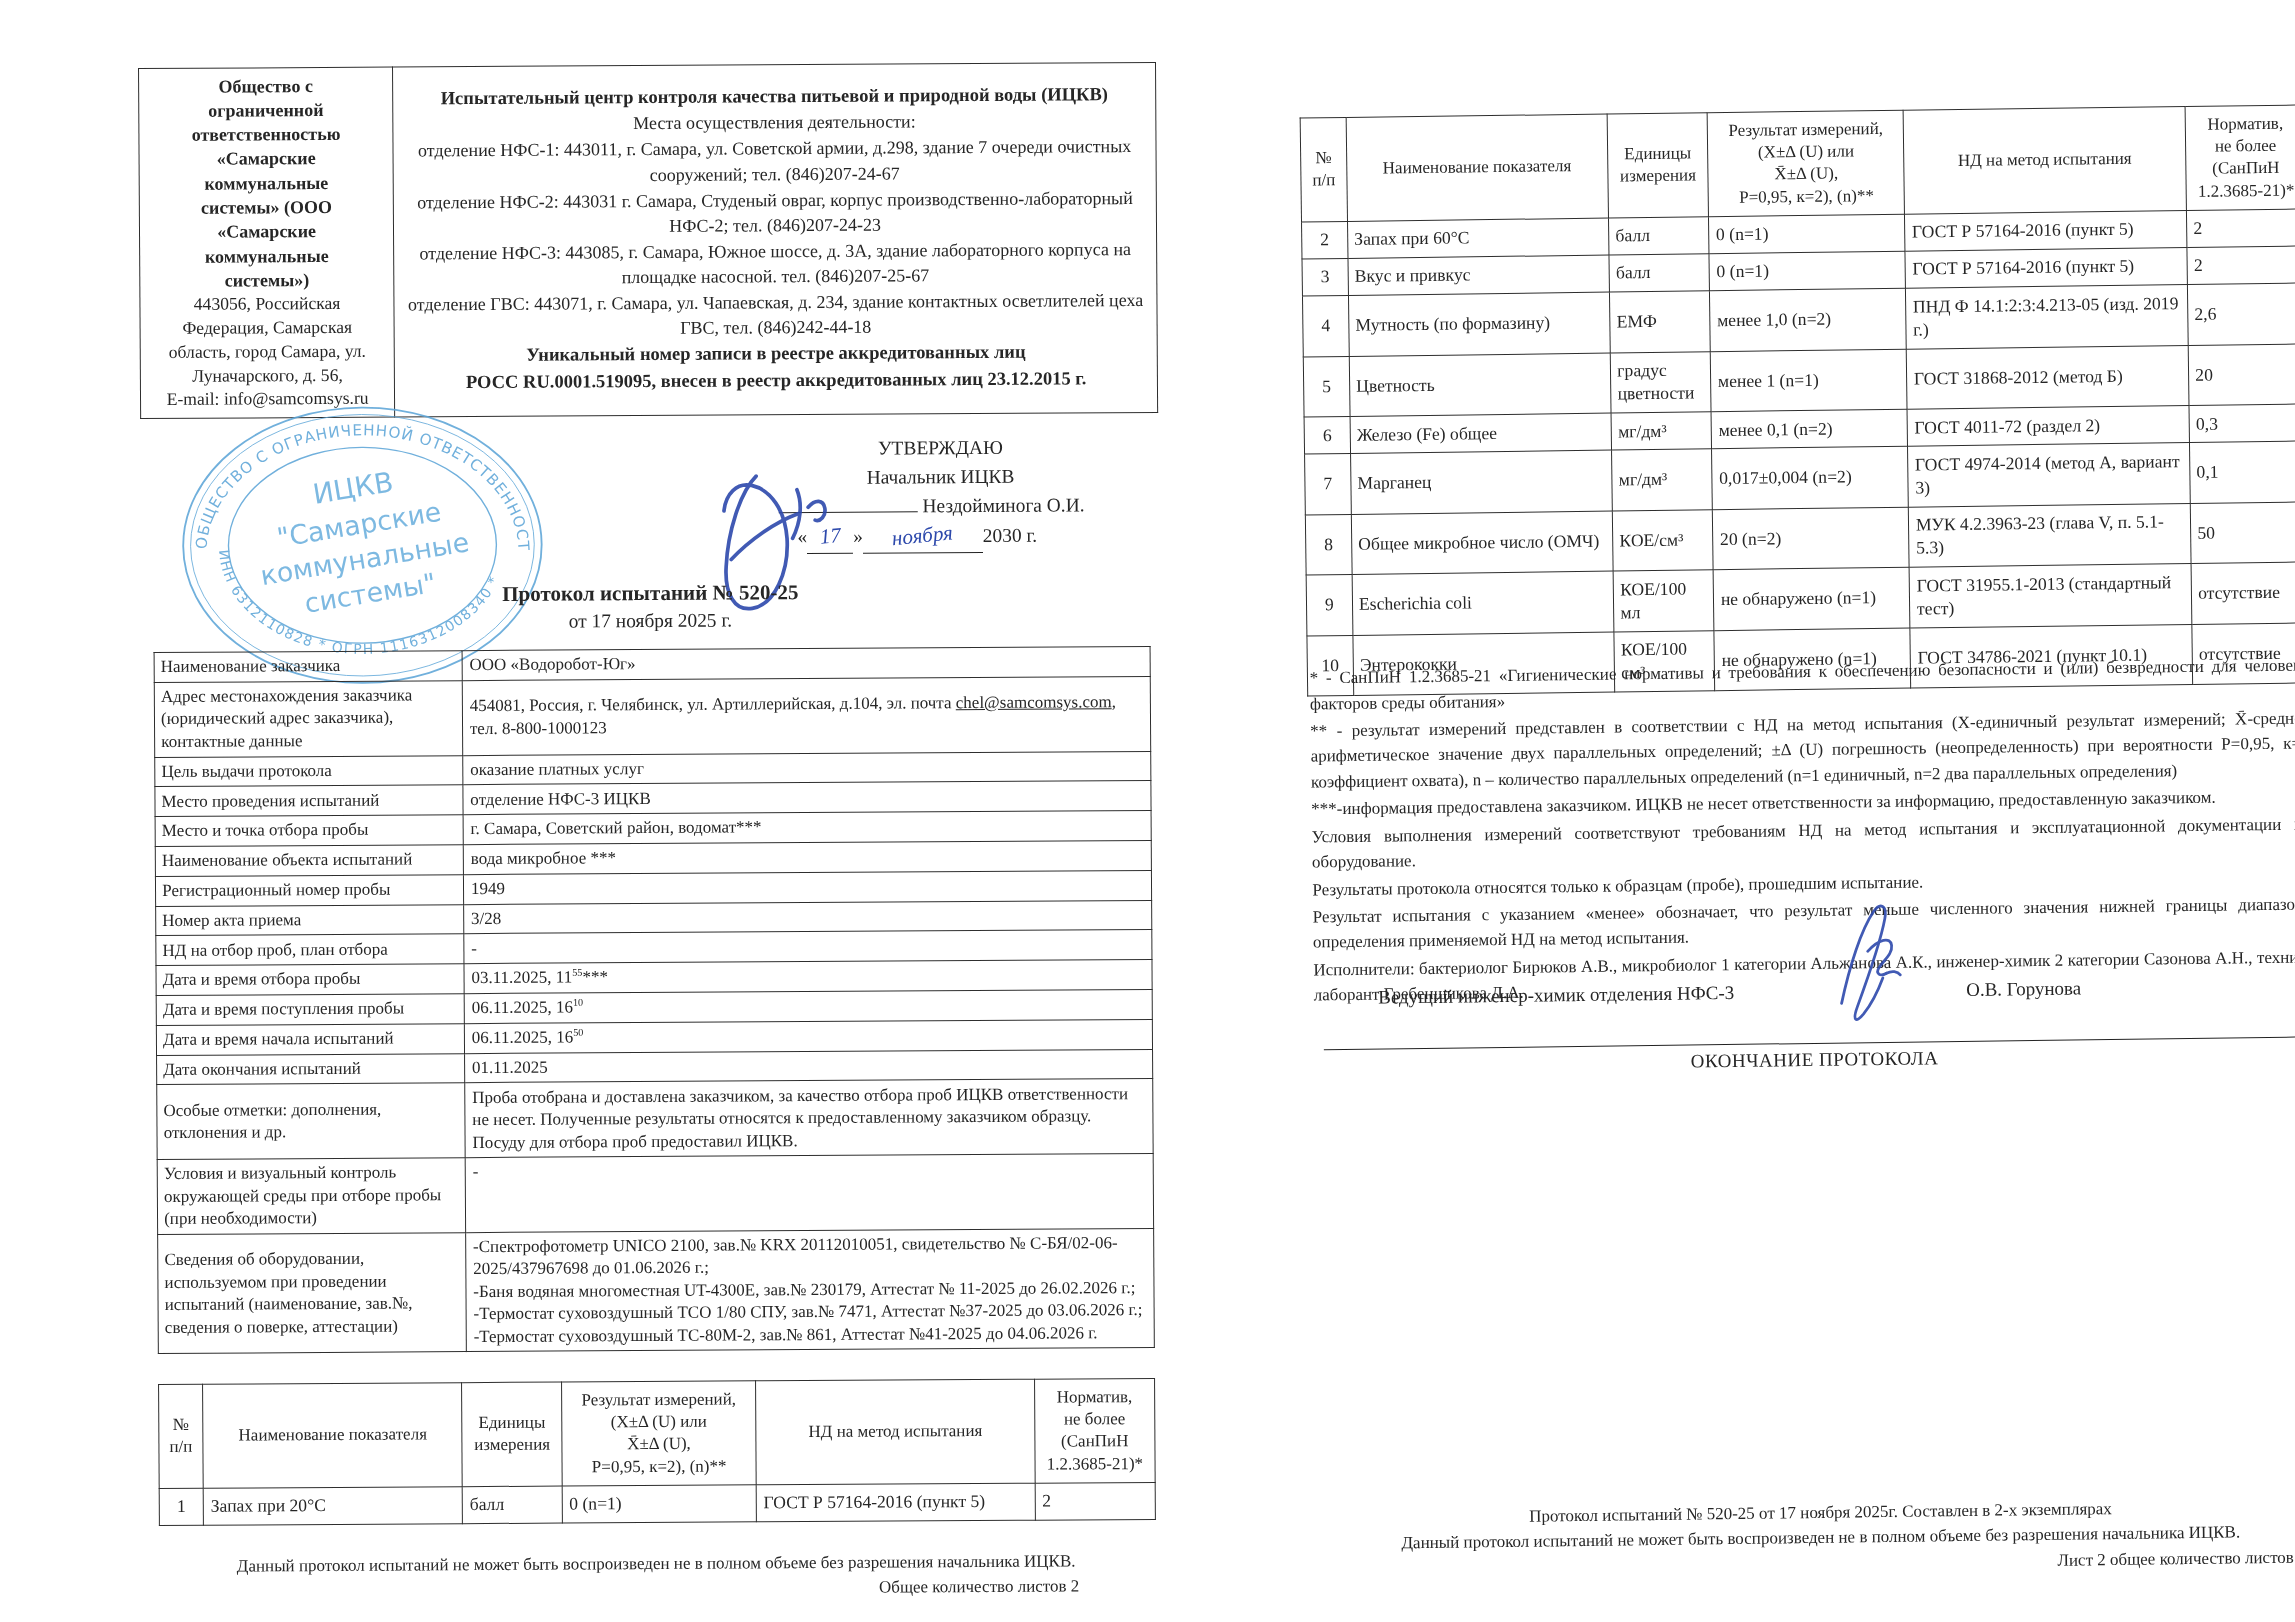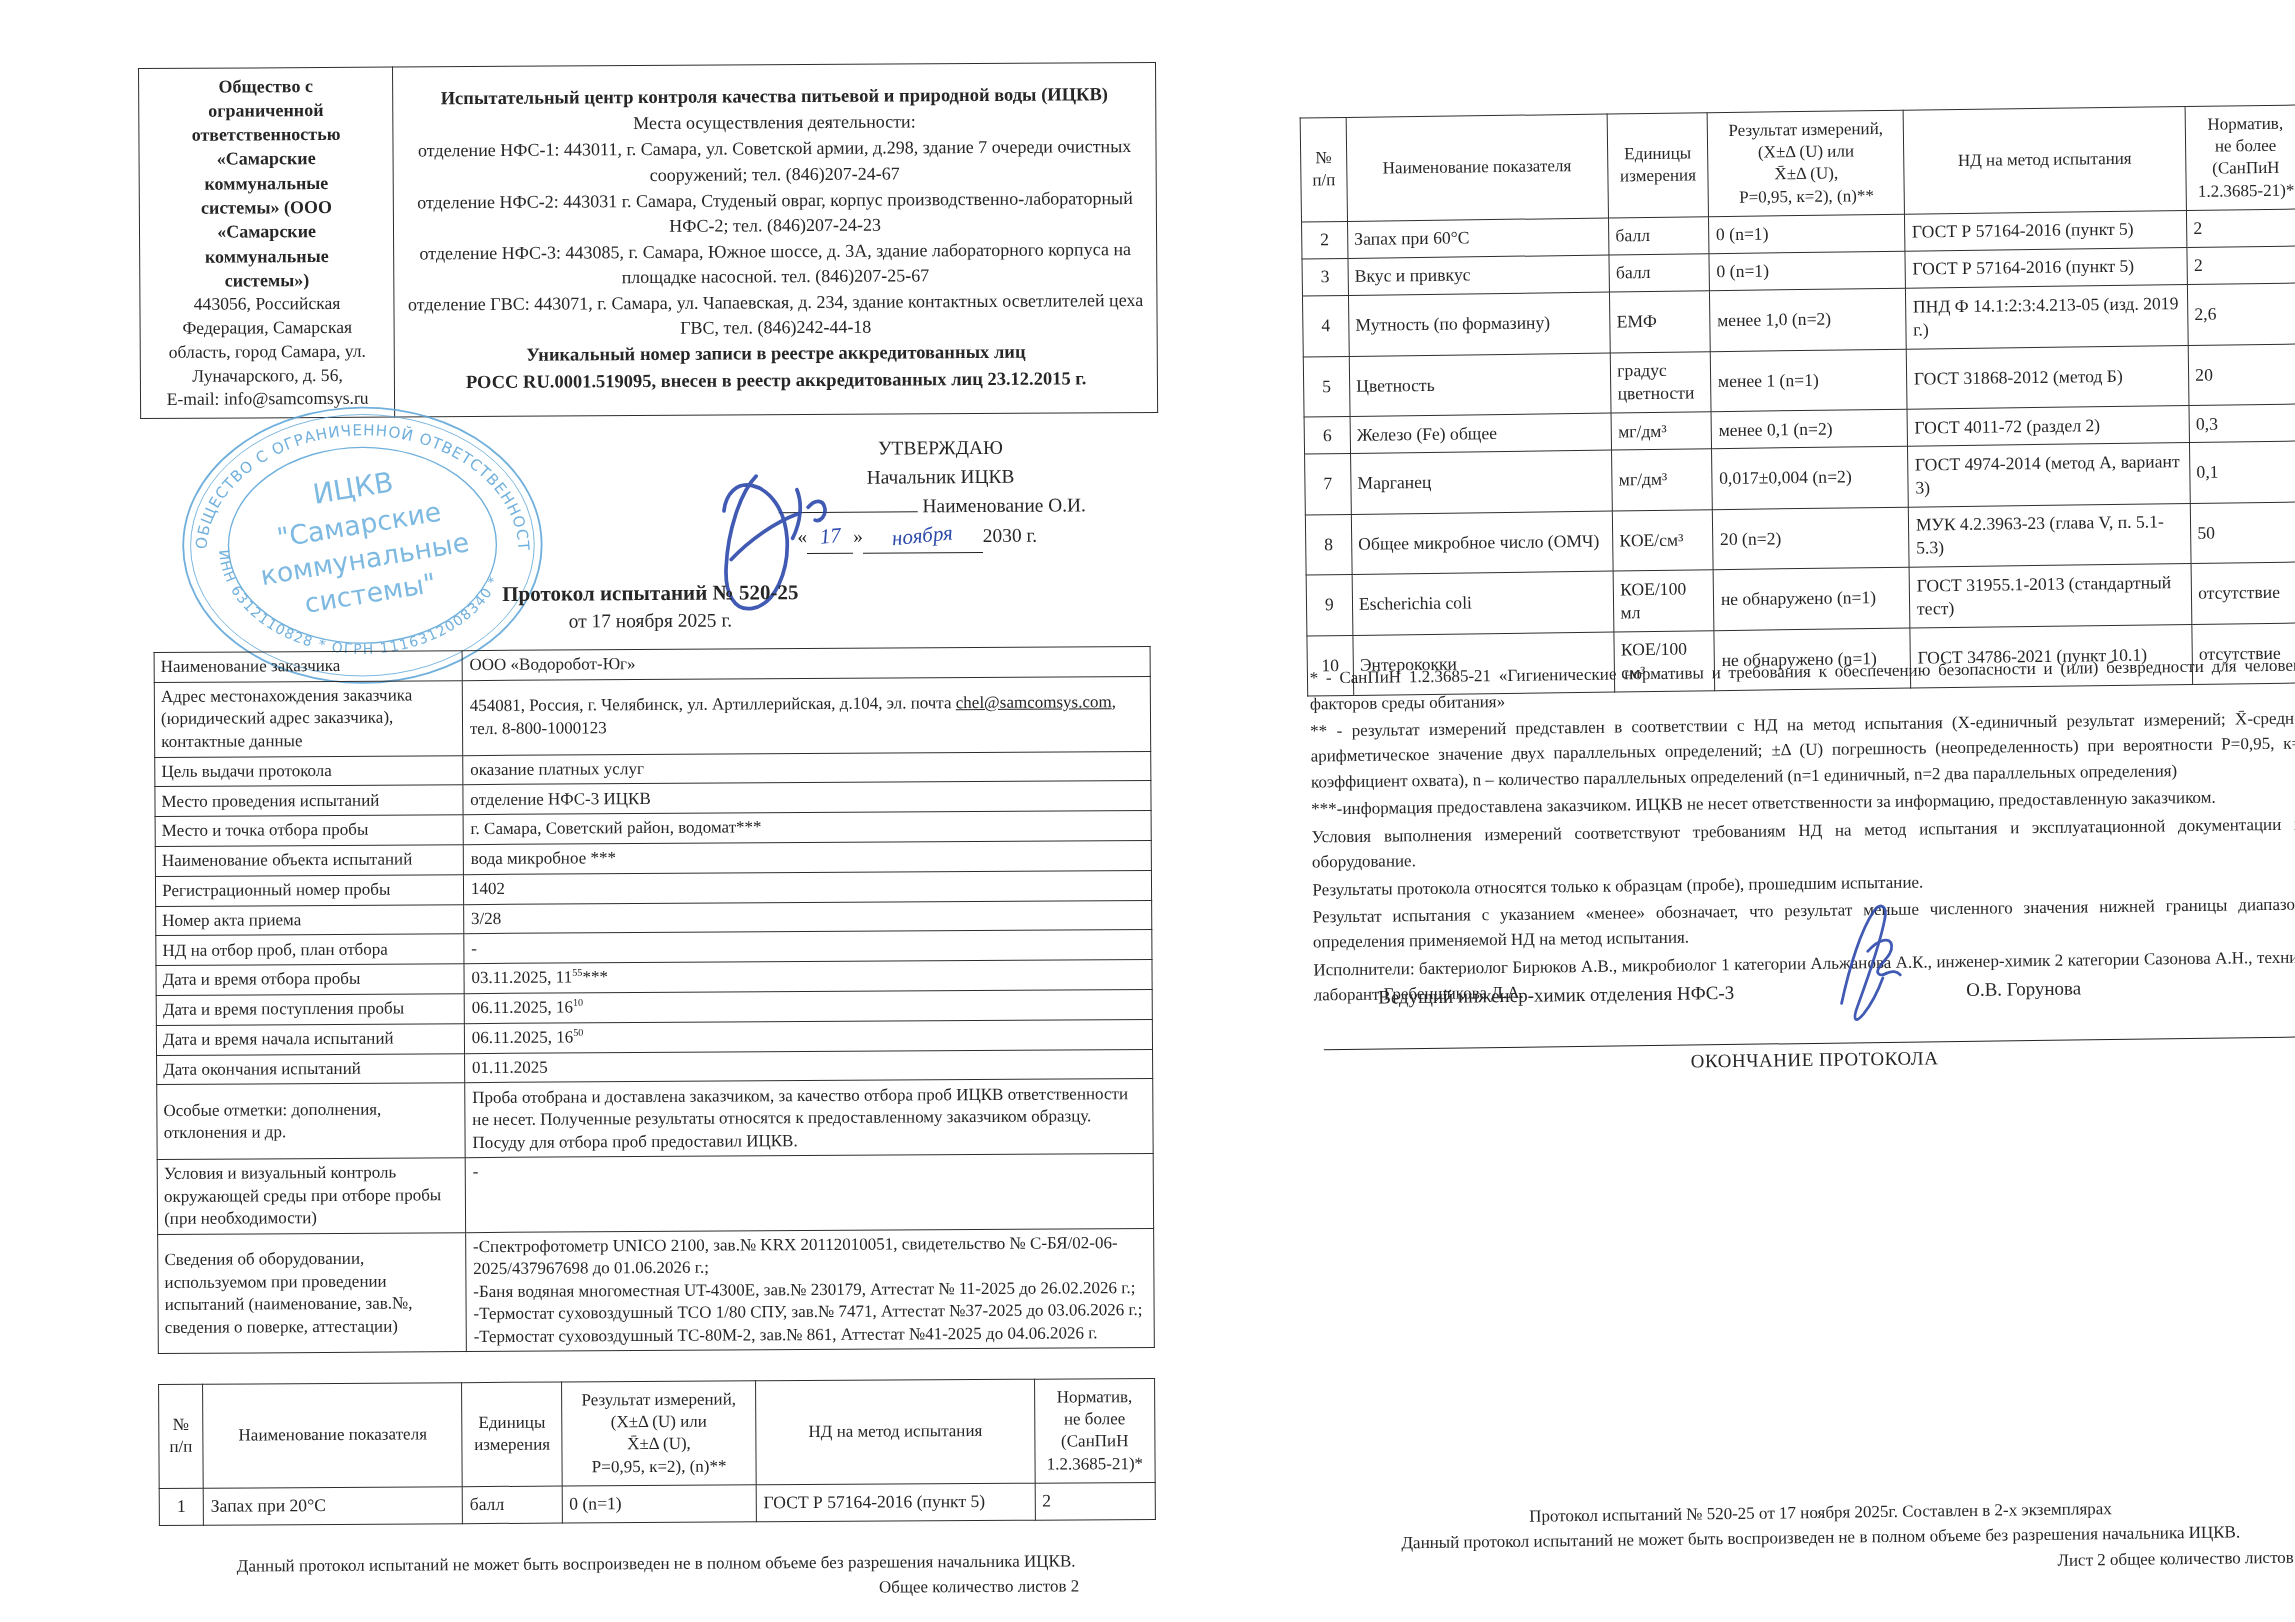--- a/index.html
+++ b/index.html
@@ -111,21 +111,21 @@
         <text x="410" y="365" font-size="58">коммунальные</text>
         <text x="410" y="440" font-size="58">системы"</text>
       </g>
     </svg>
 
     <div class="approve abs" style="left:638px;top:370px;">
       <div class="c">УТВЕРЖДАЮ</div>
       <div class="c">Начальник ИЦКВ</div>
       <div>
         <span class="sig-underline"></span>
-        <span>Наименование О.И.</span>
+        <span>Нездойминога О.И.</span>
       </div>
       <div style="margin-left:18.5px;">
         <span>«</span><span class="slot day"><span class="ink">17</span></span><span>»</span><span class="slot month"><span class="ink">ноября</span></span><span>2030 г.</span>
       </div>
     </div>
 
     <svg class="abs" style="left:546px;top:384px;" width="167" height="185" viewBox="0 0 360 400">
       <g fill="none" stroke="#2d49ac" stroke-width="8" stroke-linecap="round" opacity="0.9">
         <path d="M150 60 C115 95 88 180 84 255 C80 315 102 352 140 346 C188 338 220 268 216 195 C212 135 182 90 140 80 C108 73 84 98 80 135"></path>
         <path d="M95 240 C135 198 190 160 240 142"></path>
@@ -164,21 +164,21 @@
       <tr>
             <td>Место и точка отбора пробы</td>
             <td><span class="pre">г. Самара, Советский район, водомат***</span></td>
           </tr>
       <tr>
             <td>Наименование объекта испытаний</td>
             <td><span class="pre">вода микробное ***</span></td>
           </tr>
       <tr>
             <td>Регистрационный номер пробы</td>
-            <td><span class="pre">1402</span></td>
+            <td><span class="pre">1949</span></td>
           </tr>
       <tr>
             <td>Номер акта приема</td>
             <td><span class="pre">3/28</span></td>
           </tr>
       <tr>
             <td>НД на отбор проб, план отбора</td>
             <td><span class="pre">-</span></td>
           </tr>
       <tr>

